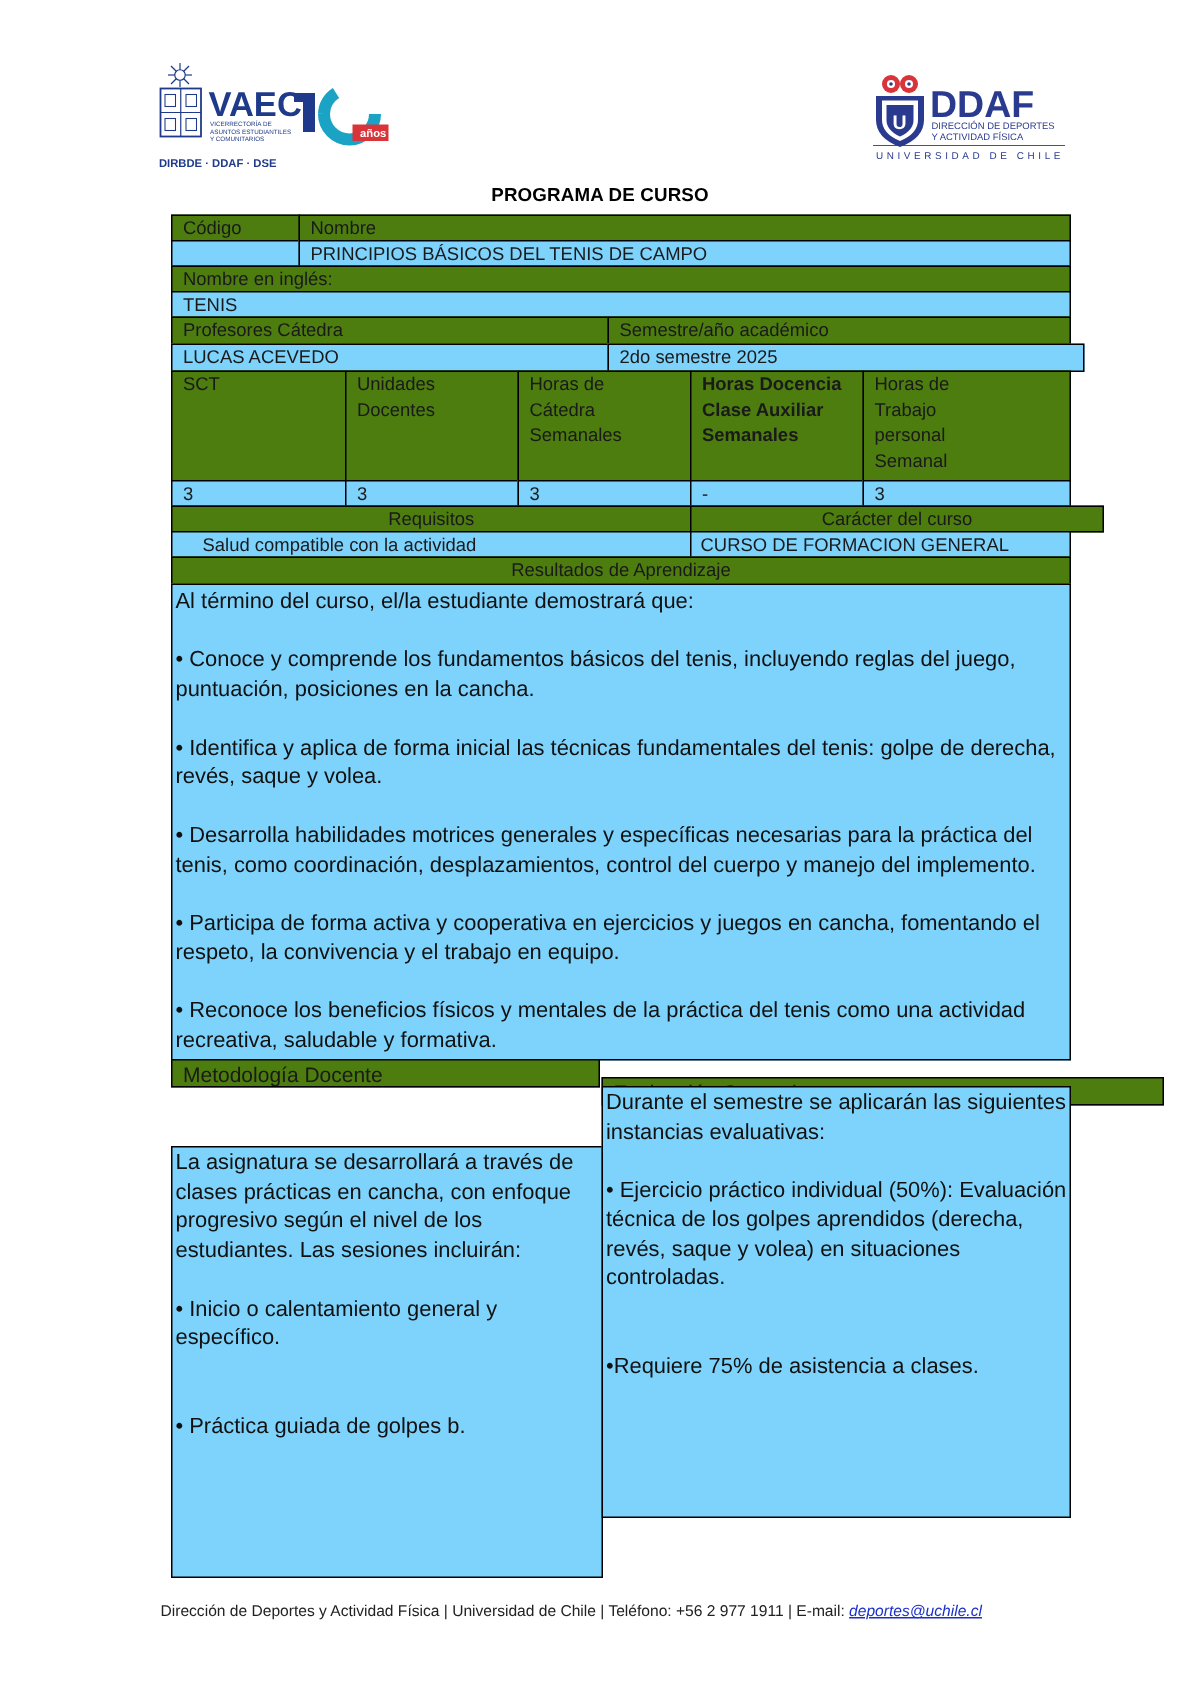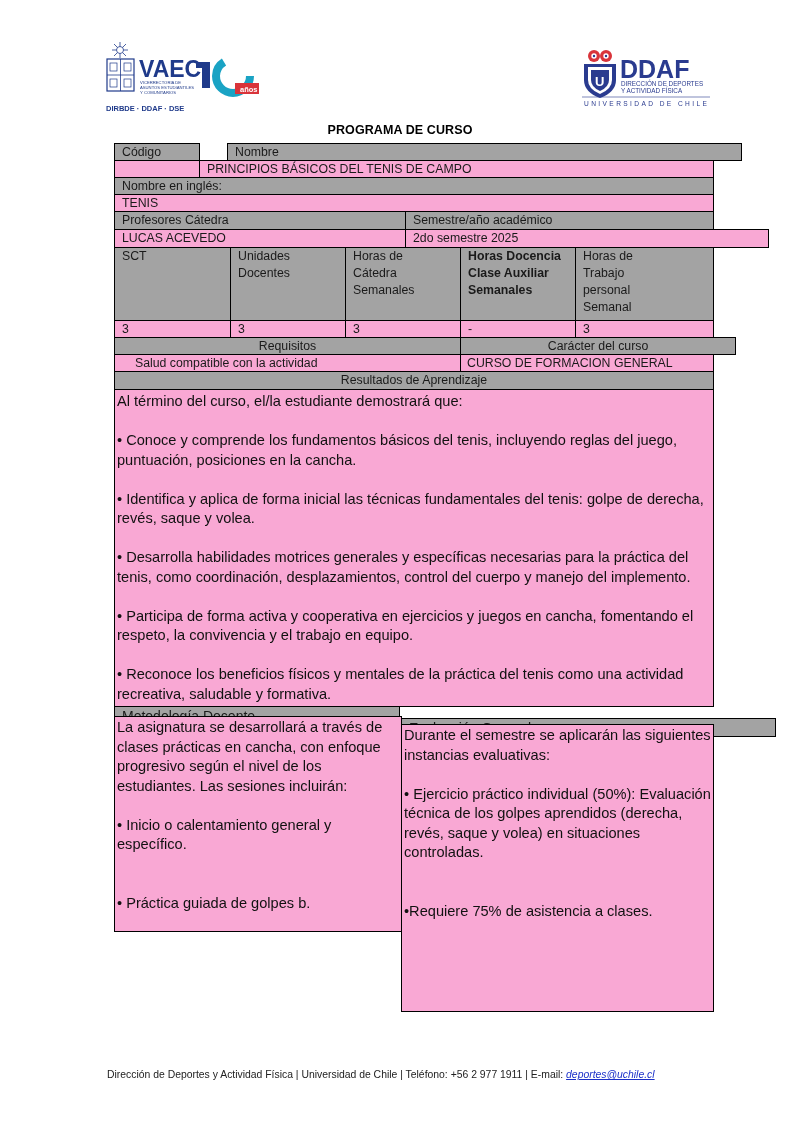--- a/index.html
+++ b/index.html
@@ -10,22 +10,22 @@
   
   .vaec { left: 104px; top: 40px; width: 160px; height: 78px; }
   .ddaf { left: 580px; top: 46px; width: 132px; height: 62px; }
 
   .page-title { left: 0; width: 800px; top: 123px; text-align: center;
                 font-weight: bold; font-size: 12.5px; letter-spacing: 0.1px; }
 
   .cell { position: absolute; box-sizing: border-box; border: 1px solid #000;
           font-size: 12.3px; line-height: 17px; padding: 0 0 0 7px; white-space: nowrap;
           color: #1a1a1a; }
-  .gray { background: #a3a3a3; }
-  .white { background: #f9a8d4; }
+  .gray { background: #4d7c0f; }
+  .white { background: #7dd3fc; }
   .center { text-align: center; padding-left: 0; }
 
   .big { font-size: 14.6px; line-height: 19.5px; padding-left: 2px; padding-right: 4px; white-space: normal; color: #111; }
   .big p { margin: 0; }
   .gap { height: 19.5px; }
 
   .footer { left: 107px; top: 1069px; font-size: 10.4px; color: #222; white-space: nowrap; }
   .footer a { color: #1a2fc8; text-decoration: underline; font-style: italic; }
 </style>
 </head>
@@ -82,34 +82,34 @@
     <text x="41" y="40" font-family="Liberation Sans, sans-serif" font-size="6.3" fill="#2a3b8f">DIRECCIÓN DE DEPORTES</text>
     <text x="41" y="47" font-family="Liberation Sans, sans-serif" font-size="6.3" fill="#2a3b8f">Y ACTIVIDAD FÍSICA</text>
     <line x1="2" y1="51" x2="130" y2="51" stroke="#2a3b8f" stroke-width="0.6"></line>
     <text x="4" y="60" font-family="Liberation Sans, sans-serif" font-size="6.6" letter-spacing="2.4" fill="#2a3b8f">UNIVERSIDAD DE CHILE</text>
   </svg>
 </div>
 
 <div class="abs page-title">PROGRAMA DE CURSO</div>
 
 <div class="cell gray" style="left:114px;top:143px;width:86px;height:18px;">Código</div>
-<div class="cell gray" style="left:199px;top:143px;width:515px;height:18px;margin-left:28px;">Nombre</div>
+<div class="cell gray" style="left:199px;top:143px;width:515px;height:18px;">Nombre</div>
 
 <div class="cell white" style="left:114px;top:160px;width:86px;height:18px;"></div>
 <div class="cell white" style="left:199px;top:160px;width:515px;height:18px;">PRINCIPIOS BÁSICOS DEL TENIS DE CAMPO</div>
 
 <div class="cell gray" style="left:114px;top:177px;width:600px;height:18px;">Nombre en inglés:</div>
 
 <div class="cell white" style="left:114px;top:194px;width:600px;height:18px;">TENIS</div>
 
 <div class="cell gray" style="left:114px;top:211px;width:292px;height:19px;">Profesores Cátedra</div>
 <div class="cell gray" style="left:405px;top:211px;width:309px;height:19px;">Semestre/año académico</div>
 
 <div class="cell white" style="left:114px;top:229px;width:292px;height:19px;">LUCAS ACEVEDO</div>
-<div class="cell white" style="left:405px;top:229px;width:364px;height:19px;">2do semestre 2025</div>
+<div class="cell white" style="left:405px;top:229px;width:318px;height:19px;">2do semestre 2025</div>
 
 <div class="cell gray" style="left:114px;top:247px;width:117px;height:74px;">
   <div>SCT</div>
 </div>
 <div class="cell gray" style="left:230px;top:247px;width:116px;height:74px;">
   <div>Unidades</div>
   <div>Docentes</div>
 </div>
 <div class="cell gray" style="left:345px;top:247px;width:116px;height:74px;">
   <div>Horas de</div>
@@ -152,21 +152,21 @@
   <p>• Desarrolla habilidades motrices generales y específicas necesarias para la práctica del tenis, como coordinación, desplazamientos, control del cuerpo y manejo del implemento.</p>
   <div class="gap"></div>
   <p>• Participa de forma activa y cooperativa en ejercicios y juegos en cancha, fomentando el respeto, la convivencia y el trabajo en equipo.</p>
   <div class="gap"></div>
   <p>• Reconoce los beneficios físicos y mentales de la práctica del tenis como una actividad recreativa, saludable y formativa.</p>
 </div>
 
 <div class="cell gray" style="left:114px;top:706px;width:286px;height:19px;font-size:14px;line-height:18px;">Metodología Docente</div>
 <div class="cell gray" style="left:401px;top:706px;width:375px;height:19px;font-size:14px;line-height:18px;margin-top:12px;">Evaluación General</div>
 
-<div class="cell white big" style="left:114px;top:716px;width:288px;height:216px;padding-top:1px;padding-right:2px;">
+<div class="cell white big" style="left:114px;top:764px;width:288px;height:288px;padding-top:1px;padding-right:2px;">
   <p>La asignatura se desarrollará a través de clases prácticas en cancha, con enfoque progresivo según el nivel de los estudiantes. Las sesiones incluirán:</p>
   <div class="gap"></div>
   <p>• Inicio o calentamiento general y específico.</p>
   <div class="gap"></div>
   <div class="gap"></div>
   <p>• Práctica guiada de golpes b.</p>
 </div>
 <div class="cell white big" style="left:401px;top:724px;width:313px;height:288px;padding-top:1px;padding-right:2px;">
   <p>Durante el semestre se aplicarán las siguientes instancias evaluativas:</p>
   <div class="gap"></div>

